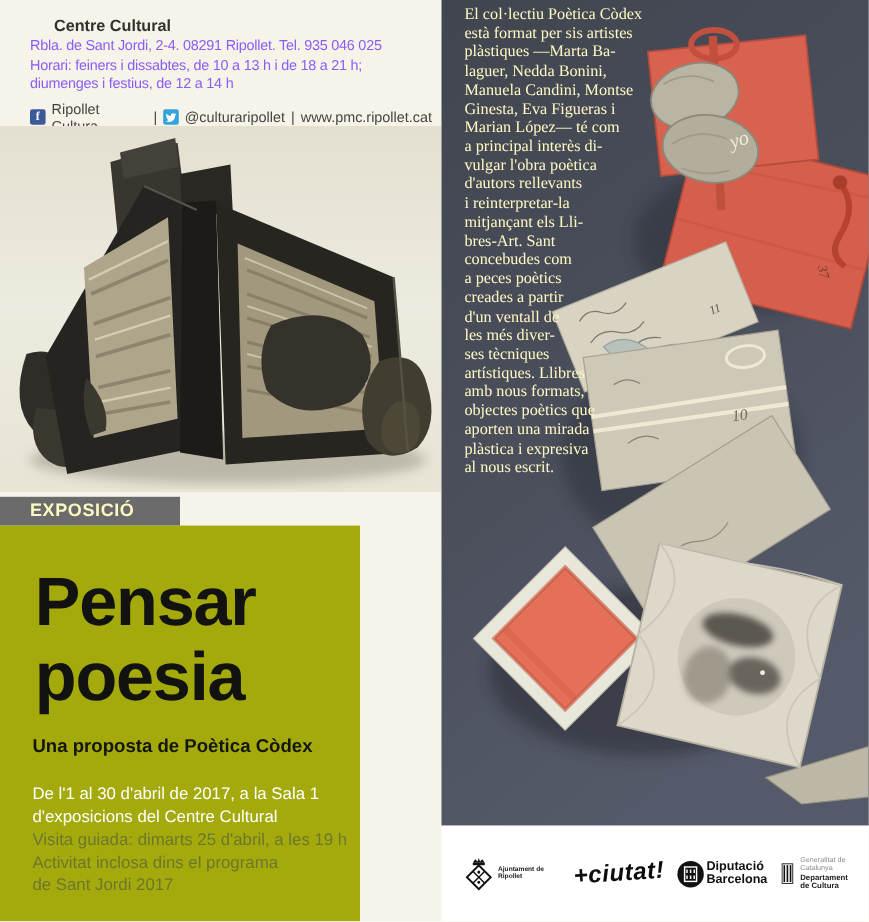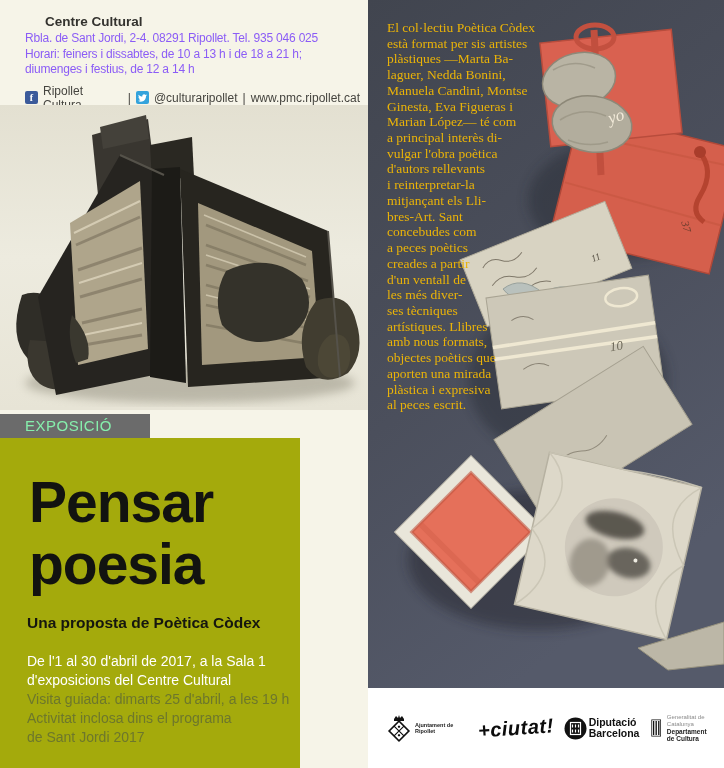--- a/index.html
+++ b/index.html
@@ -14,34 +14,34 @@
   .sq-icon { width:13px; height:13px; border-radius:2px; display:inline-flex; align-items:center; justify-content:center; flex:0 0 auto; }
   .fb { background:#3b5a9a; color:#fff; font-size:10px; font-weight:bold; font-family:"Liberation Serif", serif; }
   .tw { background:#34a3dc; }
   .sep { color:#45443f; }
 
   
   .photo-left { position:absolute; left:0; top:105px; width:368px; height:305px; }
   .photo-left svg { display:block; }
 
   
-  .badge { position:absolute; left:0; top:414px; width:150px; height:24px; background:#6b6b6b; color:#86efac; font-size:15px; font-weight:normal; letter-spacing:0.5px; line-height:24px; padding-left:25px; }
+  .badge { position:absolute; left:0; top:414px; width:150px; height:24px; background:#6b6b6b; color:#fef9c3; font-size:15px; font-weight:bold; letter-spacing:0.5px; line-height:24px; padding-left:25px; }
 
   
   .green { position:absolute; left:0; top:438px; width:300px; height:330px; background:#a4aa0c; }
   .big-title { position:absolute; left:29px; top:33px; font-size:57px; line-height:62px; font-weight:bold; letter-spacing:-1px; color:#121310; }
   .subtitle { position:absolute; left:27px; top:176px; font-size:15.5px; font-weight:bold; color:#15160f; }
   .dates { position:absolute; left:27px; top:214px; font-size:14px; font-weight:normal; line-height:19px; }
   .d-white { color:#ffffff; }
   .d-olive { color:#6d772c; }
 
   
   .photo-right { position:absolute; left:368px; top:0; width:356px; height:688px; background:#4b4f5c; }
   .photo-right svg { display:block; position:absolute; left:0; top:0; }
-  .statement { position:absolute; left:19px; top:20px; width:200px; font-family:"Liberation Serif", serif; font-size:13.5px; line-height:15.72px; color:#eab308; }
+  .statement { position:absolute; left:19px; top:4px; width:200px; font-family:"Liberation Serif", serif; font-size:13.5px; line-height:15.72px; color:#fef9c3; }
 
   
   .logo-strip { position:absolute; left:368px; top:688px; width:356px; height:80px; background:#ffffff; }
   .logo-row { position:absolute; left:18px; top:18px; width:330px; height:44px; display:flex; align-items:center; }
   .lg { display:flex; align-items:center; }
   .rip-label { font-size:5.5px; font-weight:bold; color:#222; width:48px; line-height:6px; margin-left:3px; }
   .ciutat { font-size:20px; font-weight:bold; font-style:italic; letter-spacing:0.5px; color:#0c0c0c; transform:rotate(-4deg); margin-left:4px; }
   .diba-text { margin-left:2px; font-size:10.5px; font-weight:bold; line-height:11.5px; color:#111; }
   .gen-text { margin-left:5px; line-height:7px; }
   .gen-l1 { font-size:6px; color:#8a8a8a; }
@@ -243,21 +243,21 @@
       <div>a peces poètics</div>
       <div>creades a partir</div>
       <div>d'un ventall de</div>
       <div>les més diver-</div>
       <div>ses tècniques</div>
       <div>artístiques. Llibres</div>
       <div>amb nous formats,</div>
       <div>objectes poètics que</div>
       <div>aporten una mirada</div>
       <div>plàstica i expresiva</div>
-      <div>al peces escrit.</div>
+      <div>al nous escrit.</div>
     </div>
   </div>
 
   <div class="logo-strip">
     <div class="logo-row">
       <div class="lg" style="width:116px;">
         <svg width="26" height="30" viewBox="0 0 26 30">
           <path d="M8,6 l2,-3 2,2 1,-3 1,3 2,-2 2,3z" fill="#111"></path>
           <rect x="8" y="6" width="10" height="2" fill="#111"></rect>
           <g transform="translate(13,18) rotate(45)">

